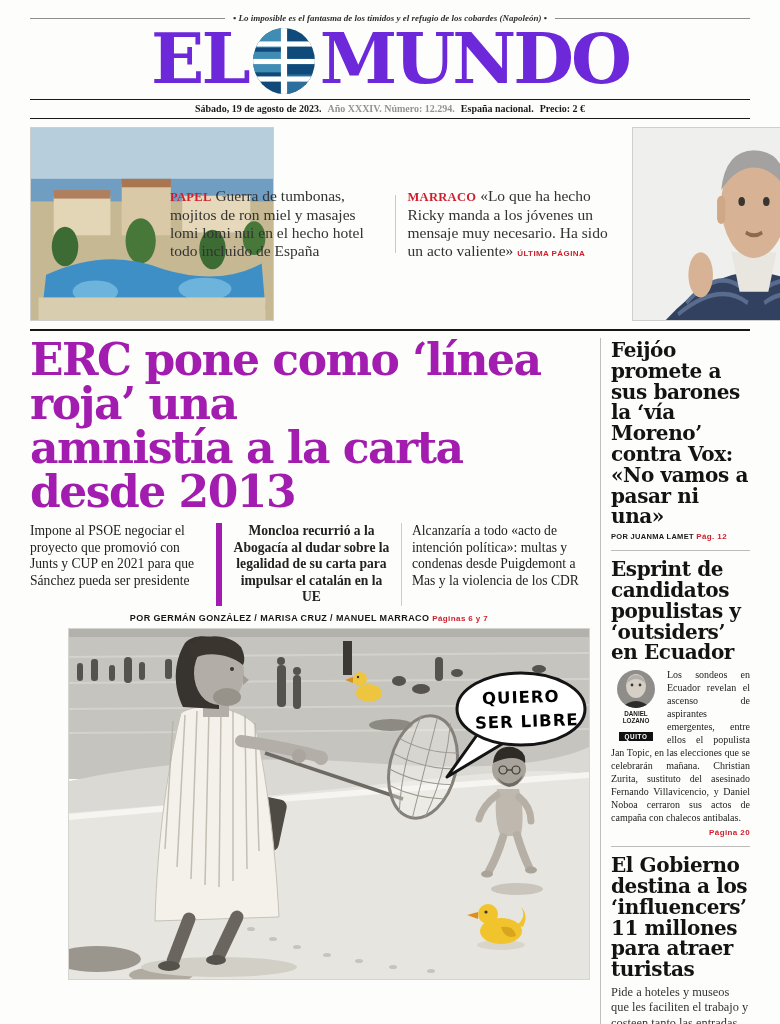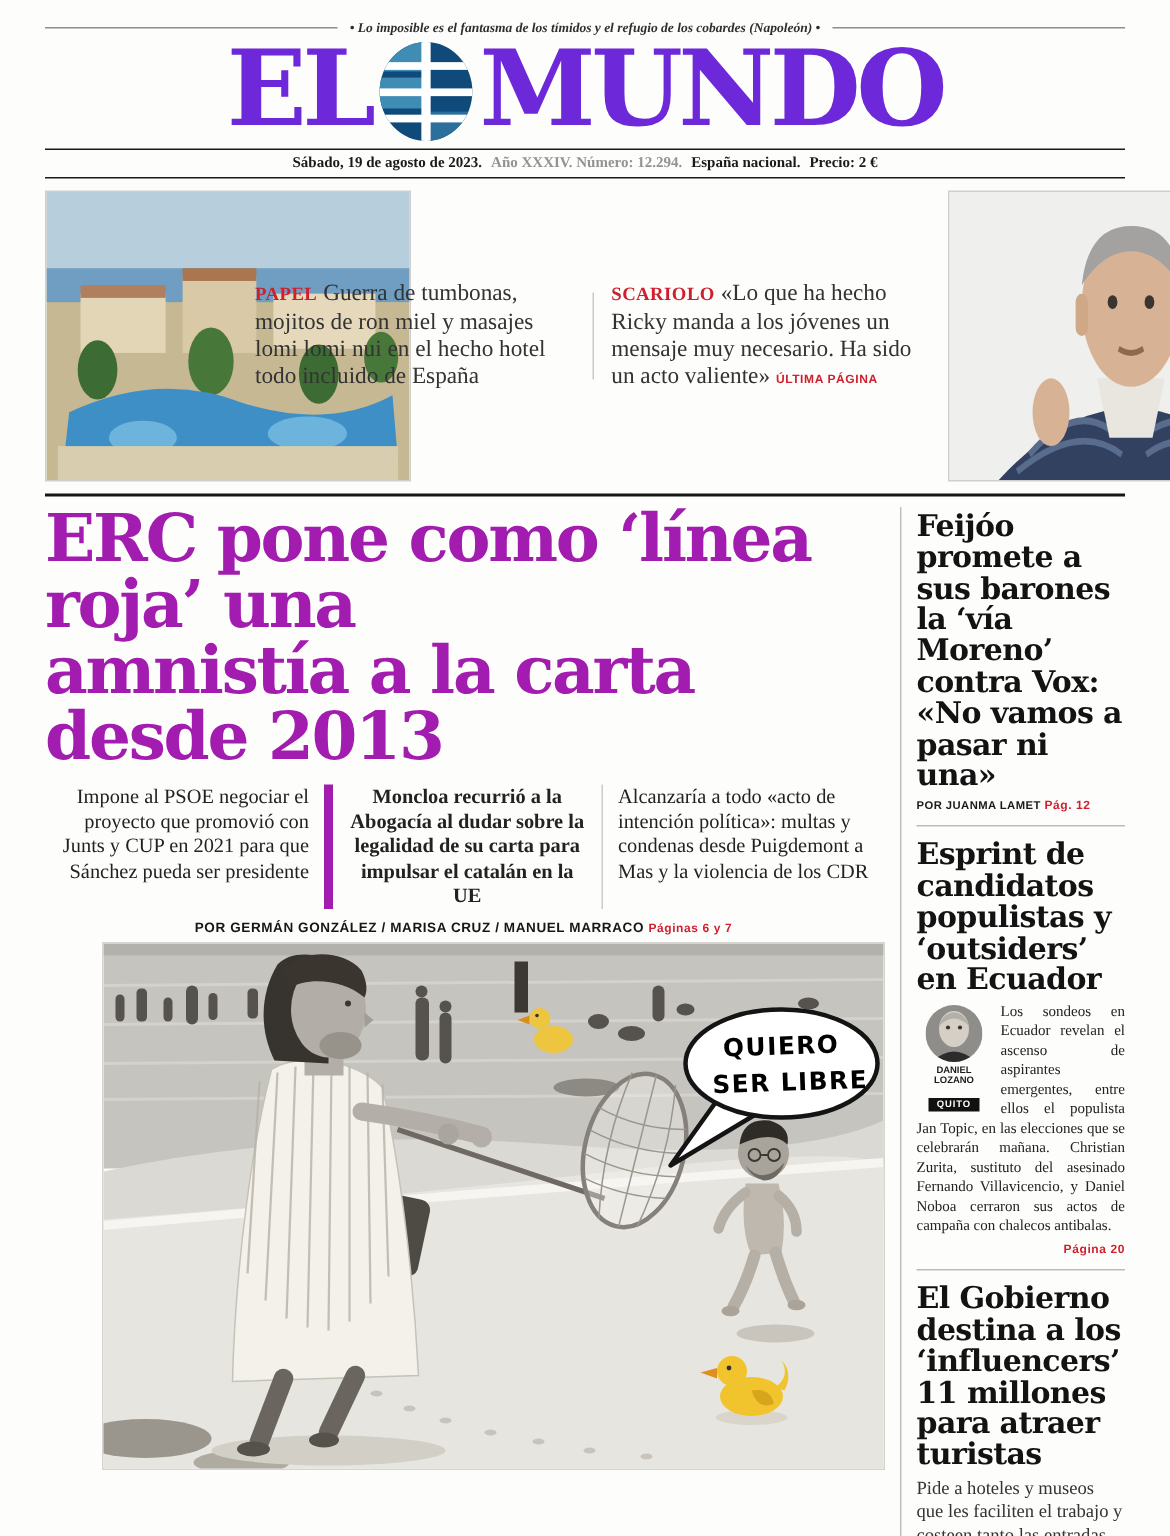--- a/index.html
+++ b/index.html
@@ -28,21 +28,21 @@
   .pageref{color:#cf1f2e;font-weight:bold;font-size:8px;letter-spacing:.4px;
            font-family:"Liberation Sans",sans-serif;}
   .vdiv{background:#c9c9c7;width:1px;height:58px;}
   
   .main{display:grid;grid-template-columns:1fr 150px;column-gap:12px;padding-top:7px;}
   .lead-headline{font-family:"DejaVu Serif",serif;font-weight:bold;font-size:44px;
                  line-height:1.0;letter-spacing:-1.5px;margin:0 0 9px;color:#a21caf;}
   .lead-headline span{display:block;}
   .subheads{display:grid;grid-template-columns:1fr 1fr 1fr;}
   .subheads p{font-size:13.6px;line-height:1.22;margin:0;padding:0 10px;color:#222;}
-  .subheads p.first{padding-left:0;text-align:right;}
+  .subheads p.first{padding-left:0;}
   .subheads p.mid{border-left:6px solid #a21caf;border-right:1px solid #ccc;font-weight:bold;text-align:center;}
   .subheads p.last{padding-right:0;}
   .lead-byline{text-align:center;font-family:"Liberation Sans",sans-serif;font-size:9px;
                font-weight:bold;letter-spacing:.4px;margin:7px 0 5px;color:#161616;}
   .main-illustration{margin:2px 0 0 38px;width:520px;}
   .main-illustration svg{display:block;border:1px solid #d6d4ce;}
   
   .right-col{border-left:1px solid #bfbfbd;padding-left:10px;}
   .right-col h3{font-family:"DejaVu Serif",serif;font-weight:bold;font-size:20px;
                 line-height:1.04;letter-spacing:-.4px;margin:2px 0 5px;color:#131313;}
@@ -119,21 +119,21 @@
         <ellipse cx="92" cy="57" rx="14" ry="4" fill="#6db4dd"></ellipse>
         <rect x="4" y="60" width="120" height="8" fill="#d8cdae"></rect>
       </svg>
     </figure>
     <p class="teaser-text">
       <span class="kicker">PAPEL</span>
       <span>Guerra de tumbonas, mojitos de ron miel y masajes lomi lomi nui en el hecho hotel todo incluido de España</span>
     </p>
     <div class="vdiv"></div>
     <p class="teaser-text">
-      <span class="kicker">SCARIOLO</span>
+      <span class="kicker">MARRACO</span>
       <span>«Lo que ha hecho Ricky manda a los jóvenes un mensaje muy necesario. Ha sido un acto valiente»</span>
       <span class="pageref">ÚLTIMA PÁGINA</span>
     </p>
     <figure class="teaser-photo photo-fig" style="border:0">
       <svg viewBox="0 0 118 68" preserveAspectRatio="none" aria-hidden="true">
         <rect width="118" height="68" fill="#efefed"></rect>
         <path d="M16,68 Q59,34 102,68 Z" fill="#31415f"></path>
         <g stroke="#5a6c8e" stroke-width="1.6">
           <path d="M26,62 Q40,50 52,56" fill="none"></path>
             <path d="M66,56 Q80,50 94,62" fill="none"></path>

